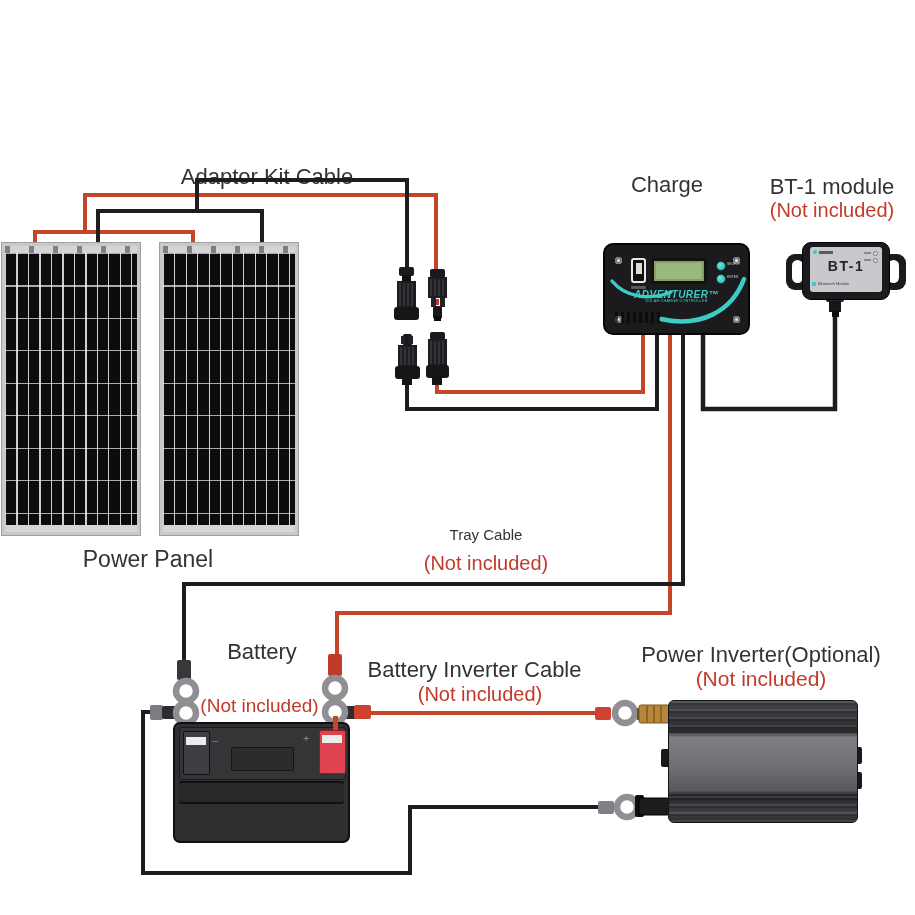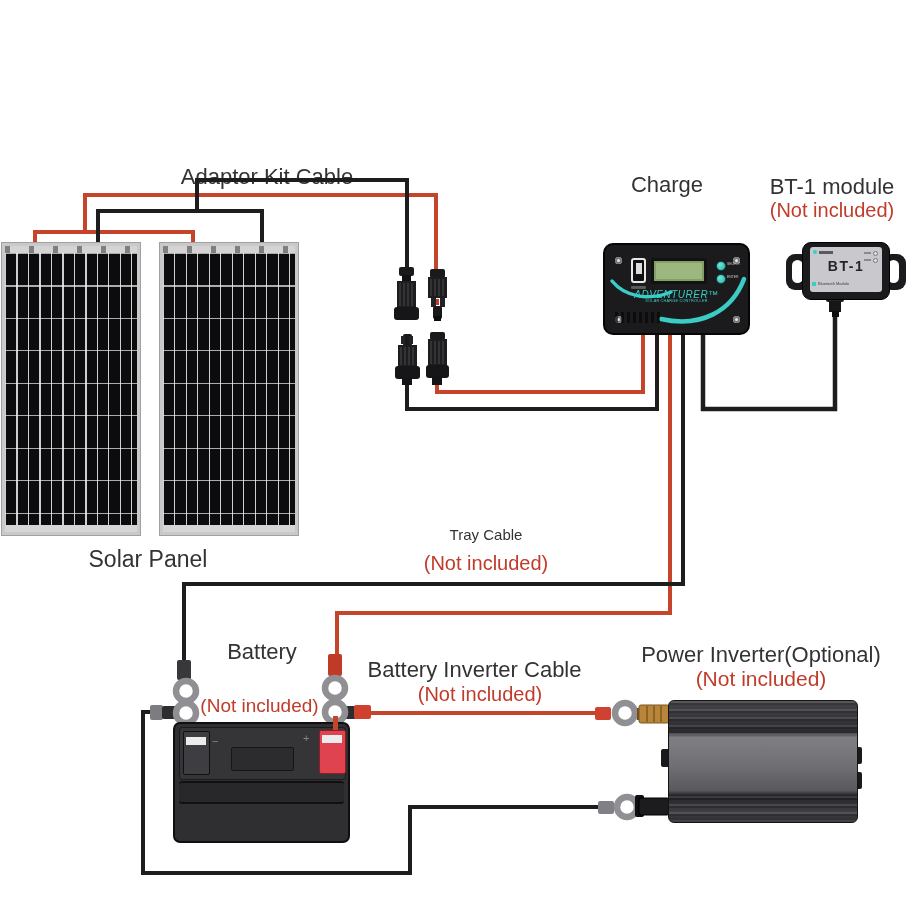--- a/index.html
+++ b/index.html
@@ -32,21 +32,21 @@
        border-radius:3px;background:#111;box-sizing:border-box;}
   .usb i{position:absolute;left:3px;top:3px;width:6px;height:11px;background:#ddd;}
   .usbsmudge{position:absolute;left:26px;top:41px;width:15px;height:3px;background:rgba(255,255,255,.28);border-radius:1px;}
   .lcd{position:absolute;left:46px;top:13px;width:56px;height:26px;background:#121212;border-radius:2px;}
   .lcd i{position:absolute;left:3px;top:3px;width:50px;height:20px;background:#9db87e;
          box-shadow:inset 0 0 0 2px #85a066;}
   .cbtn{position:absolute;width:8px;height:8px;border-radius:50%;
         background:radial-gradient(circle at 35% 35%, #6fe3dc, #28b2aa);border:1px solid #0e4c48;}
   .cbtnlbl{position:absolute;color:#c9c9c9;font-size:8px;transform:scale(.42);transform-origin:0 0;white-space:nowrap;}
   .brandbox{position:absolute;left:0;top:44px;width:100%;text-align:center;color:var(--swoosh-teal);}
-  .brand{font-size:10px;font-weight:normal;font-style:italic;letter-spacing:.5px;}
+  .brand{font-size:10px;font-weight:bold;font-style:italic;letter-spacing:.5px;}
   .brandsub{font-size:8px;transform:scale(.48);transform-origin:center top;margin-top:-1px;letter-spacing:.4px;}
   .vents{position:absolute;left:10px;top:67px;width:48px;height:11px;opacity:.55;
          background:repeating-linear-gradient(90deg,#000 0 3px,transparent 3px 6px);}
   
   .wing{position:absolute;width:24px;height:36px;background:#1b1b1e;border-radius:9px;}
   .wing i{position:absolute;left:6px;top:6px;width:11px;height:23px;background:#fff;border-radius:6px;}
   .bt1body{position:absolute;left:802px;top:242px;width:88px;height:58px;background:#1b1b1e;
            border:1px solid #000;border-radius:9px;box-sizing:border-box;}
   .bt1panel{position:absolute;left:810px;top:247px;width:72px;height:45px;background:#c9c9cd;border-radius:3px;}
   .bt1name{position:absolute;left:810px;top:258px;width:72px;text-align:center;font-size:14px;
@@ -82,21 +82,21 @@
 </style>
 </head>
 <body>
 
 <div id="stage">
 
   <div class="lbl" style="left:142px;top:165px;width:250px;font-size:22px;">Adaptor Kit Cable</div>
   <div class="lbl" style="left:597px;top:173px;width:140px;font-size:22px;">Charge</div>
   <div class="lbl" style="left:756px;top:175px;width:152px;font-size:22px;">BT-1 module</div>
   <div class="lbl ni" style="left:752px;top:199px;width:160px;font-size:20px;">(Not included)</div>
-  <div class="lbl" style="left:68px;top:547px;width:160px;font-size:23px;">Solar Panel</div>
+  <div class="lbl" style="left:68px;top:547px;width:160px;font-size:23px;">Power Panel</div>
   <div class="lbl" style="left:406px;top:527px;width:160px;font-size:15px;">Tray Cable</div>
   <div class="lbl ni" style="left:401px;top:552px;width:170px;font-size:20px;">(Not included)</div>
   <div class="lbl" style="left:197px;top:640px;width:130px;font-size:22px;">Battery</div>
   <div class="lbl ni" style="left:192px;top:695px;width:135px;font-size:19px;">(Not included)</div>
   <div class="lbl" style="left:352px;top:658px;width:245px;font-size:22px;">Battery Inverter Cable</div>
   <div class="lbl ni" style="left:395px;top:683px;width:170px;font-size:20px;">(Not included)</div>
   <div class="lbl" style="left:622px;top:643px;width:278px;font-size:22px;">Power Inverter(Optional)</div>
   <div class="lbl ni" style="left:672px;top:667px;width:178px;font-size:21px;">(Not included)</div>
 
   <svg class="wires" width="915" height="915">

